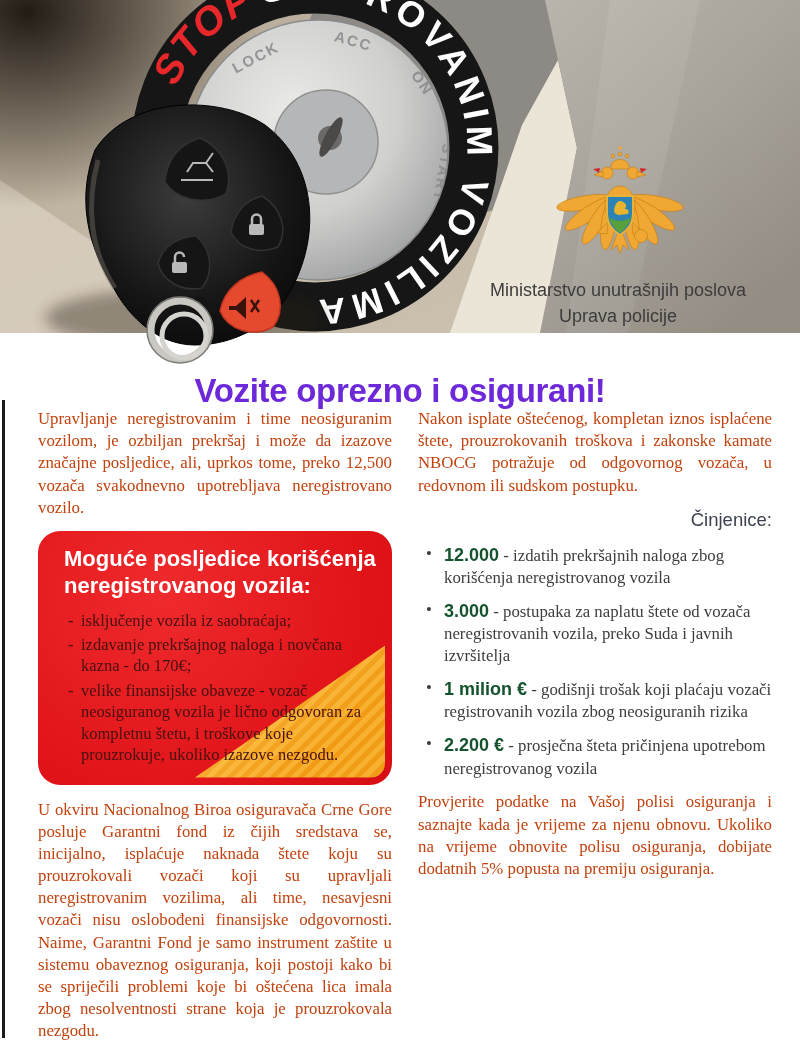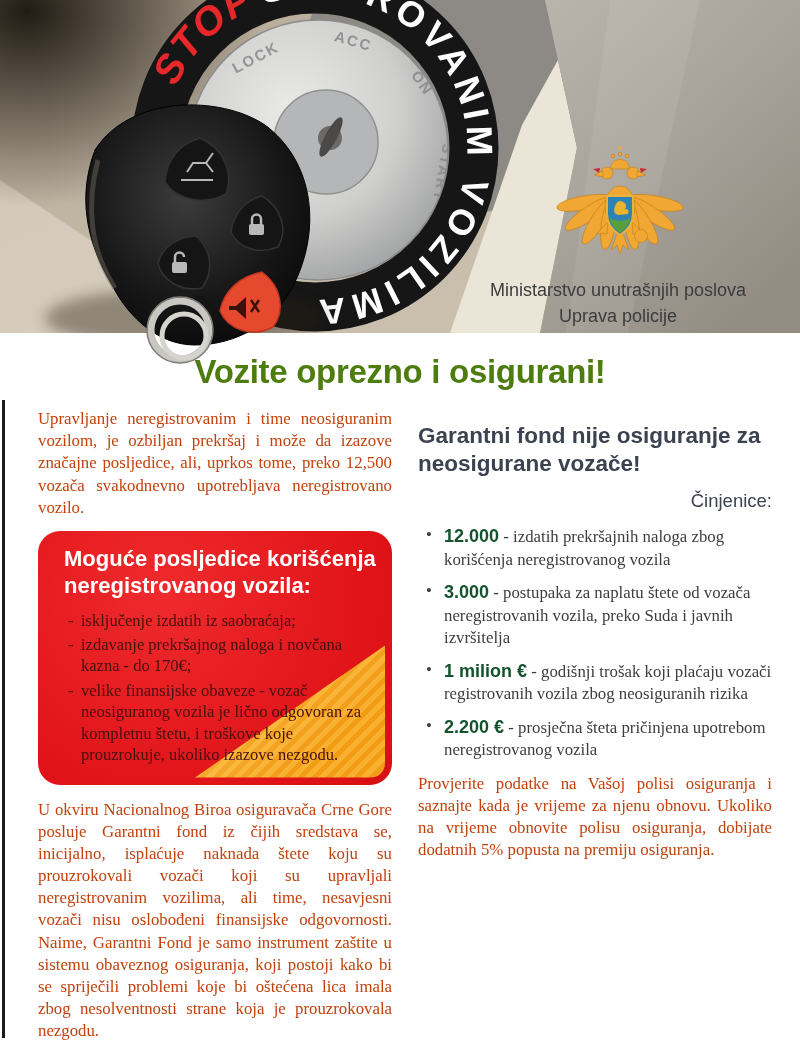--- a/index.html
+++ b/index.html
@@ -2,23 +2,23 @@
 <html lang="sr"><head>
 <meta charset="utf-8">
 <style>
   html,body{margin:0;padding:0;background:#ffffff;}
   .page{position:relative;width:800px;height:1051px;background:#ffffff;overflow:hidden;
         font-family:"Liberation Serif",serif;}
   
   .hero{position:absolute;top:0;left:0;width:800px;height:333px;}
   .hero svg{position:absolute;top:0;left:0;overflow:visible;}
   
-  .title{position:absolute;top:353px;left:0;width:100%;text-align:center;
+  .title{position:absolute;top:372px;left:0;width:100%;text-align:center;
          font-family:"Liberation Sans",sans-serif;font-weight:bold;font-size:33px;
-         color:#4d7c0f;letter-spacing:-0.3px;}
+         color:#6d28d9;letter-spacing:-0.3px;}
   
   .columns{position:absolute;top:408px;left:38px;width:734px;display:flex;gap:26px;}
   .col{flex:1;min-width:0;}
   p.body{font-size:16.8px;line-height:1.32;color:#c2410c;text-align:justify;margin:0 0 12px 0;}
   
   .redbox{position:relative;overflow:hidden;border-radius:22px;margin:10px 0 14px 0;
           padding:13px 16px 16px 26px;min-height:222px;
           background:radial-gradient(circle at 35% 25%, #ef2a2d 0%, #e01318 70%, #d60f15 100%);}
   .redbox-title{position:relative;z-index:1;font-family:"Liberation Sans",sans-serif;
           font-weight:bold;font-size:22px;line-height:1.22;color:#ffffff;margin:2px 0 10px 0;}
@@ -215,32 +215,32 @@
 
   <div class="columns">
 
     <div class="col">
       <p class="body">Upravljanje neregistrovanim i time neosiguranim vozilom, je ozbiljan prekršaj i može da izazove značajne posljedice, ali, uprkos tome, preko 12,500 vozača svakodnevno upotrebljava neregistrovano vozilo.</p>
 
       <div class="redbox">
         <div class="corner"></div>
         <div class="redbox-title">Moguće posljedice korišćenja neregistrovanog vozila:</div>
         <ul>
-          <li>isključenje izdatih iz saobraćaja;</li>
+          <li>isključenje vozila iz saobraćaja;</li>
           <li>izdavanje prekršajnog naloga i novčana kazna - do 170€;</li>
           <li>velike finansijske obaveze - vozač neosiguranog vozila je lično odgovoran za kompletnu štetu, i troškove koje prouzrokuje, ukoliko izazove nezgodu.</li>
         </ul>
       </div>
 
       <p class="body">U okviru Nacionalnog Biroa osiguravača Crne Gore posluje Garantni fond iz čijih sredstava se, inicijalno, isplaćuje naknada štete koju su prouzrokovali vozači koji su upravljali neregistrovanim vozilima, ali time, nesavjesni vozači nisu oslobođeni finansijske odgovornosti. Naime, Garantni Fond je samo instrument zaštite u sistemu obaveznog osiguranja, koji postoji kako bi se spriječili problemi koje bi oštećena lica imala zbog nesolventnosti strane koja je prouzrokovala nezgodu.</p>
     </div>
 
     <div class="col">
-
-      <div class="gf-heading">Garantni fond nije osiguranje za neosigurane vozače!</div>
+      <p class="body">Nakon isplate oštećenog, kompletan iznos isplaćene štete, prouzrokovanih troškova i zakonske kamate NBOCG potražuje od odgovornog vozača, u redovnom ili sudskom postupku.</p>
+
       <div class="facts-label">Činjenice:</div>
 
       <ul class="facts">
         <li>
           <span class="fact-num">12.000</span><span> - izdatih prekršajnih naloga zbog korišćenja neregistrovanog vozila</span>
         </li>
         <li>
           <span class="fact-num">3.000</span><span> - postupaka za naplatu štete od vozača neregistrovanih vozila, preko Suda i javnih izvršitelja</span>
         </li>
         <li>

